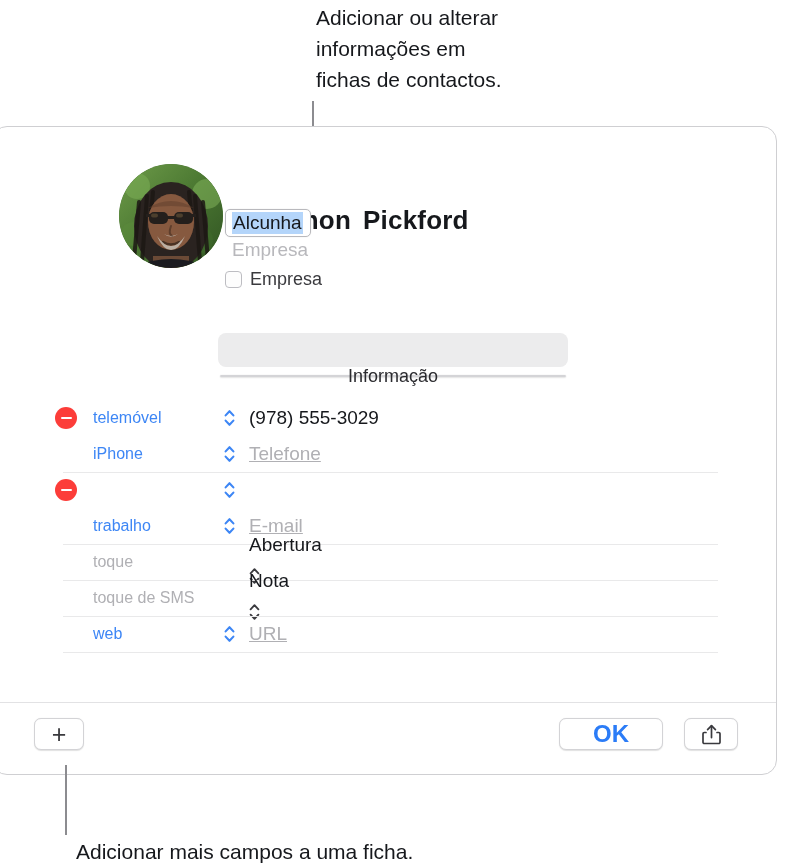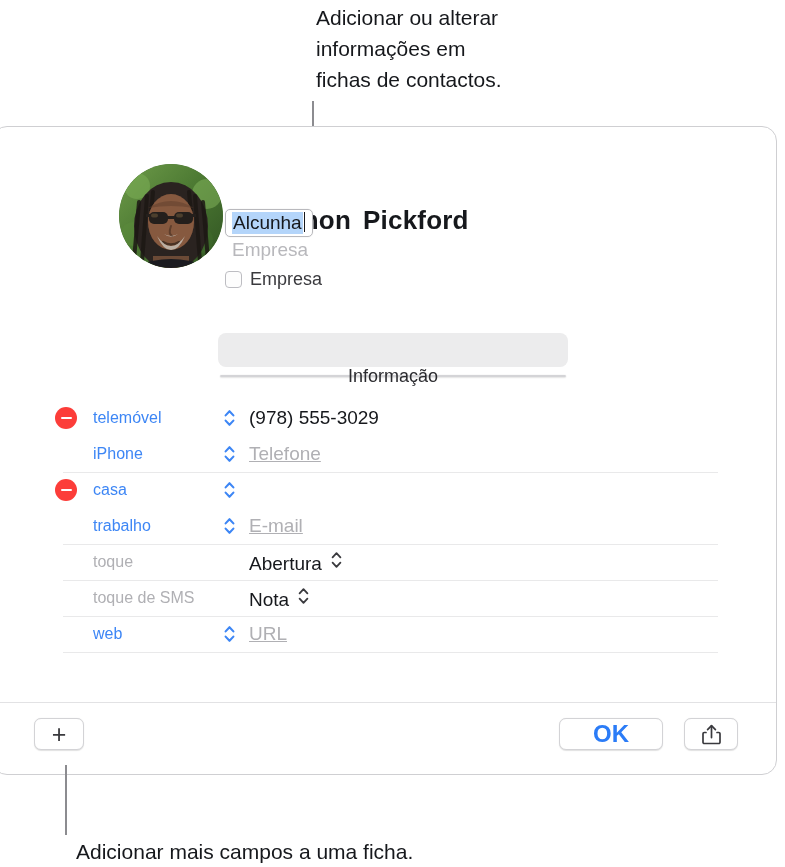--- a/index.html
+++ b/index.html
@@ -83,20 +83,21 @@
     top: 82px;
     height: 28px;
     padding: 2px 7px 2px 6px;
     box-sizing: border-box;
     background: #ffffff;
     border: 1px solid #b9b9bd;
     border-radius: 5px;
     display: flex;
     align-items: flex-start;
     box-shadow: 0 0 0 0.5px rgba(0,0,0,0.04);
+    flex-direction: column;
   }
   #nickname-value {
     font-size: 19px;
     color: #16181c;
     background: #b4d5fa;
     line-height: 22px;
     padding: 0 1px;
   }
   #nickname-caret {
     width: 1px;
@@ -226,22 +227,23 @@
     left: 256px;
     font-size: 19px;
     color: #16181c;
     white-space: nowrap;
   }
   .field-value.placeholder { color: #b0b0b4; text-decoration: underline; }
   .value-with-stepper {
     position: absolute;
     left: 256px;
     display: flex;
-    align-items: flex-end;
+    align-items: flex-start;
     gap: 9px;
+    flex-direction: column;
   }
   .value-with-stepper .v {
     font-size: 19px;
     color: #16181c;
   }
 
   
   #toolbar-separator {
     position: absolute;
     left: 0;
@@ -407,21 +409,20 @@
             <path d="M1.6 8.4 L5.5 4.2 L9.4 8.4" fill="none" stroke="#3d86f5" stroke-width="2.1" stroke-linecap="round" stroke-linejoin="round"></path>
             <path d="M1.6 13.6 L5.5 17.8 L9.4 13.6" fill="none" stroke="#3d86f5" stroke-width="2.1" stroke-linecap="round" stroke-linejoin="round"></path>
           </svg>
         </div>
         <div class="field-value placeholder">Telefone</div>
       </div>
       <div class="field-row separated">
         <div class="remove-btn">
           <span class="bar"></span>
         </div>
-        <div class="field-label blue">casa</div>
         <div class="stepper on-label">
           <svg width="11" height="22" viewBox="0 0 11 22" xmlns="http://www.w3.org/2000/svg">
             <path d="M1.6 8.4 L5.5 4.2 L9.4 8.4" fill="none" stroke="#3d86f5" stroke-width="2.1" stroke-linecap="round" stroke-linejoin="round"></path>
             <path d="M1.6 13.6 L5.5 17.8 L9.4 13.6" fill="none" stroke="#3d86f5" stroke-width="2.1" stroke-linecap="round" stroke-linejoin="round"></path>
           </svg>
         </div>
       </div>
       <div class="field-row">
         <div class="field-label blue">trabalho</div>
         <div class="stepper on-label">

